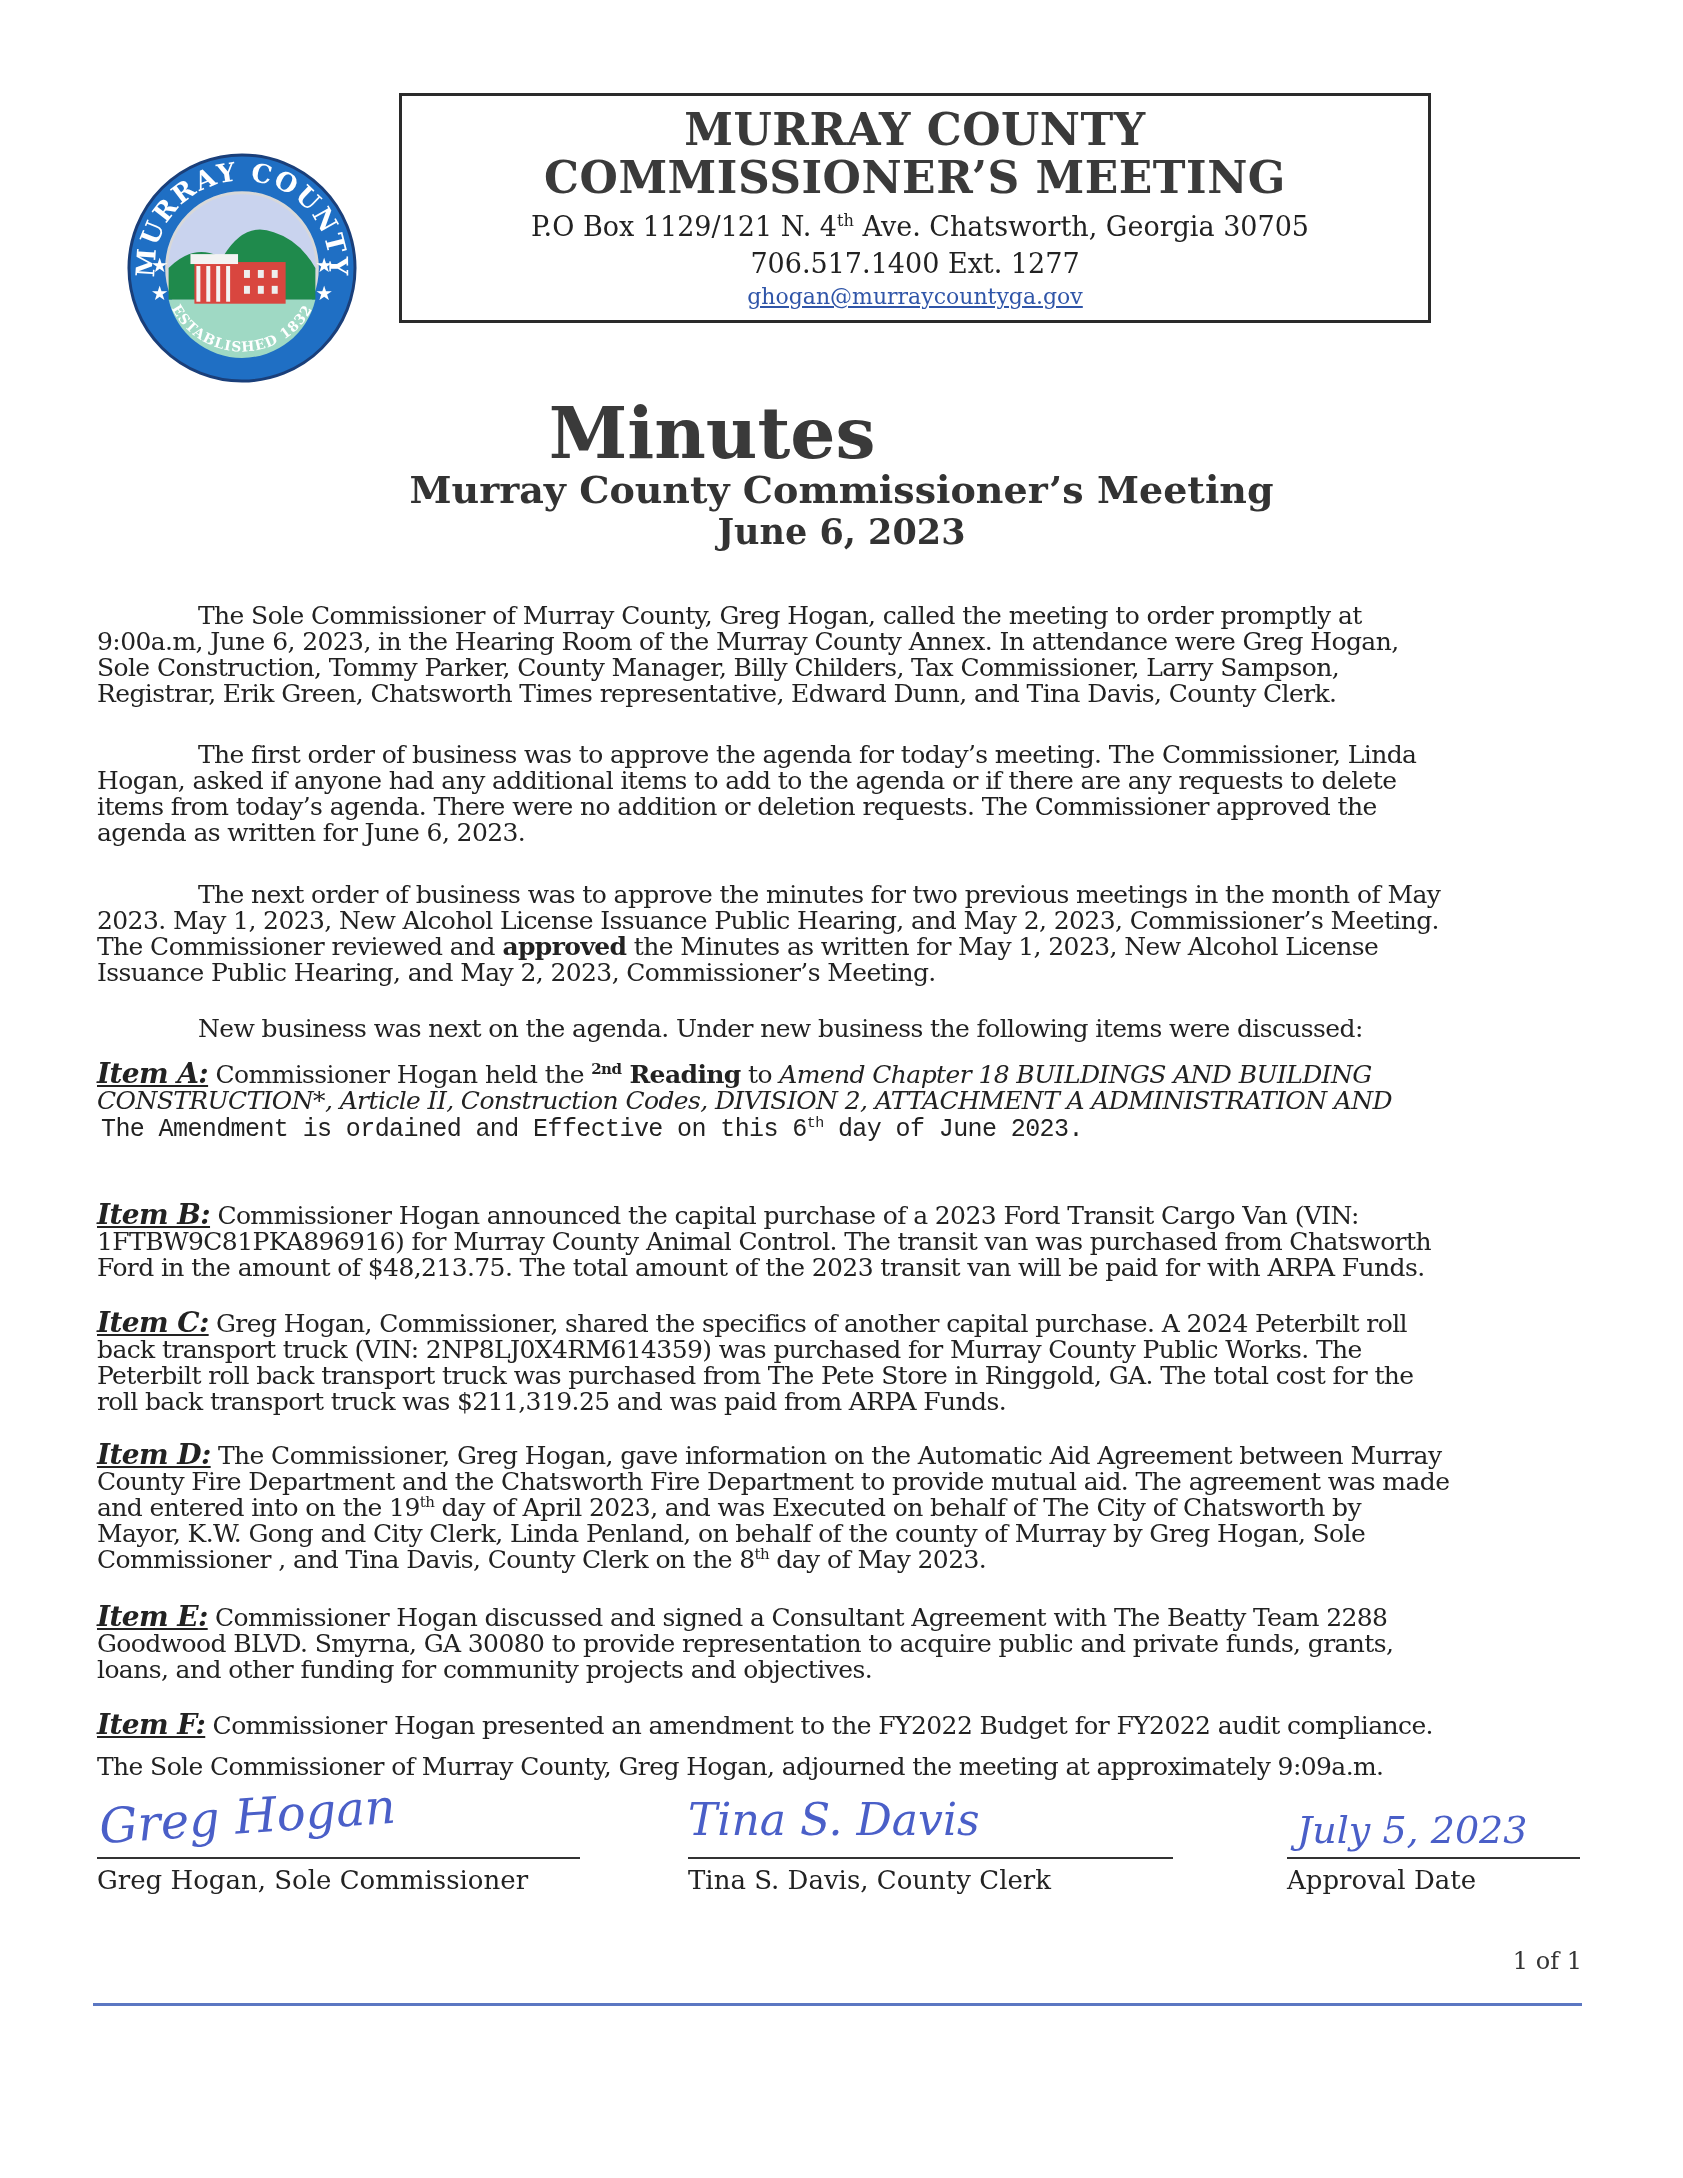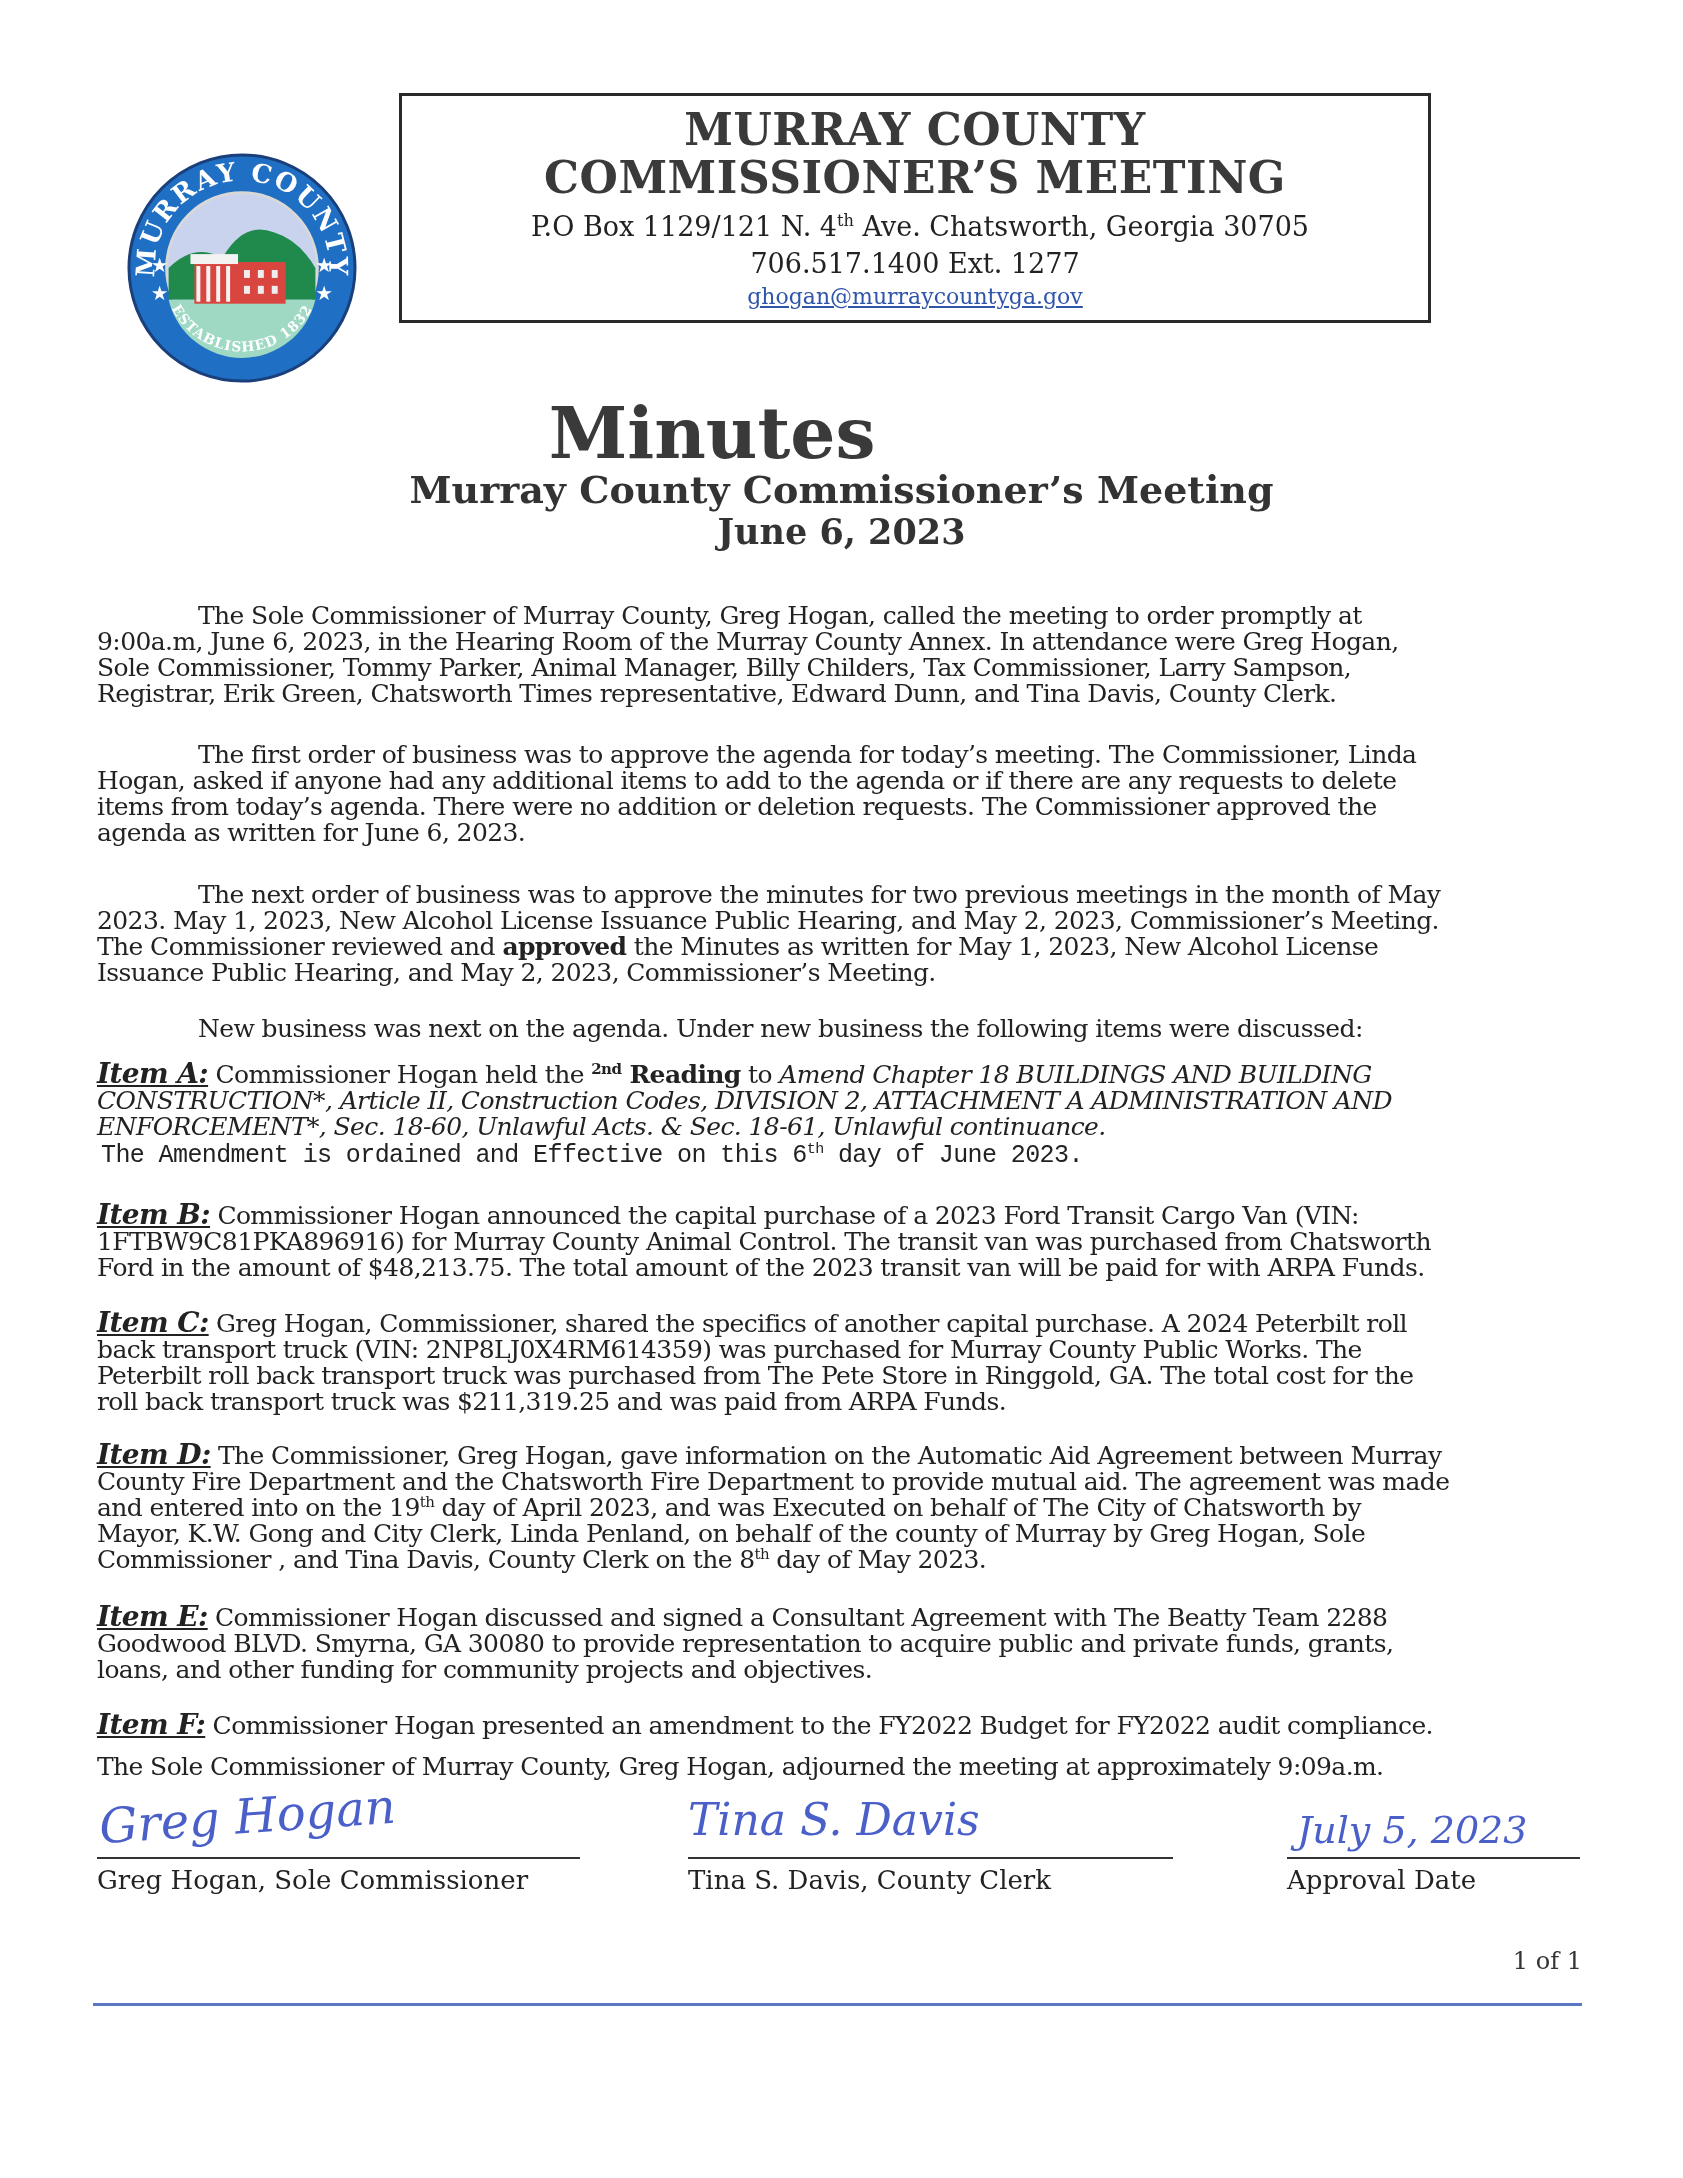--- a/index.html
+++ b/index.html
@@ -74,21 +74,21 @@
   <div class="hb-email">ghogan@murraycountyga.gov</div>
 </div>
 
 <div class="doc-title">Minutes</div>
 <div class="doc-sub">Murray County Commissioner’s Meeting</div>
 <div class="doc-date">June 6, 2023</div>
 
 <div class="para" style="top:603px;">
   <div class="line indent">The Sole Commissioner of Murray County, Greg Hogan, called the meeting to order promptly at</div>
   <div class="line">9:00a.m, June 6, 2023, in the Hearing Room of the Murray County Annex. In attendance were Greg Hogan,</div>
-  <div class="line">Sole Commissioner, Tommy Parker, Animal Manager, Billy Childers, Tax Commissioner, Larry Sampson,</div>
+  <div class="line">Sole Construction, Tommy Parker, County Manager, Billy Childers, Tax Commissioner, Larry Sampson,</div>
   <div class="line">Registrar, Erik Green, Chatsworth Times representative, Edward Dunn,  and  Tina Davis, County Clerk.</div>
 </div>
 
 <div class="para" style="top:742px;">
   <div class="line indent">The first order of business was to approve the agenda for today’s meeting. The Commissioner, Linda</div>
   <div class="line">Hogan, asked if anyone had any additional items to add to the agenda or if there are any requests to delete</div>
   <div class="line">items from today’s agenda. There were no addition or deletion requests. The Commissioner approved the</div>
   <div class="line">agenda as written for June 6, 2023.</div>
 </div>
 
@@ -99,21 +99,20 @@
   <div class="line">Issuance Public Hearing, and May 2, 2023, Commissioner’s Meeting.</div>
 </div>
 
 <div class="para" style="top:1016px;">
   <div class="line indent">New business was next on the agenda. Under new business the following items were discussed:</div>
 </div>
 
 <div class="para" style="top:1061px;">
   <div class="line"><span class="item-label">Item A:</span><span> Commissioner Hogan held the </span><sup class="bold">2nd</sup><span class="bold"> Reading</span><span> to </span><span class="ital">Amend Chapter 18 BUILDINGS AND BUILDING</span></div>
   <div class="line ital">CONSTRUCTION*, Article II,  Construction Codes, DIVISION 2, ATTACHMENT A  ADMINISTRATION AND</div>
-  <div class="line ital">ENFORCEMENT*, Sec. 18-60, Unlawful Acts. &amp; Sec. 18-61, Unlawful continuance.</div>
   <div class="line" style="padding-left:4px;margin-top:3px;font-family:Liberation Mono, monospace;"><span>The Amendment is ordained and Effective on this 6</span><sup>th</sup><span> day of June 2023.</span></div>
 </div>
 
 <div class="para" style="top:1202px;">
   <div class="line"><span class="item-label">Item B:</span><span> Commissioner Hogan announced the capital purchase of a 2023 Ford Transit Cargo Van (VIN:</span></div>
   <div class="line">1FTBW9C81PKA896916) for Murray County Animal Control. The transit van was purchased from Chatsworth</div>
   <div class="line">Ford in the amount of $48,213.75. The total amount of the 2023 transit van will be paid for with ARPA Funds.</div>
 </div>
 
 <div class="para" style="top:1310px;">

